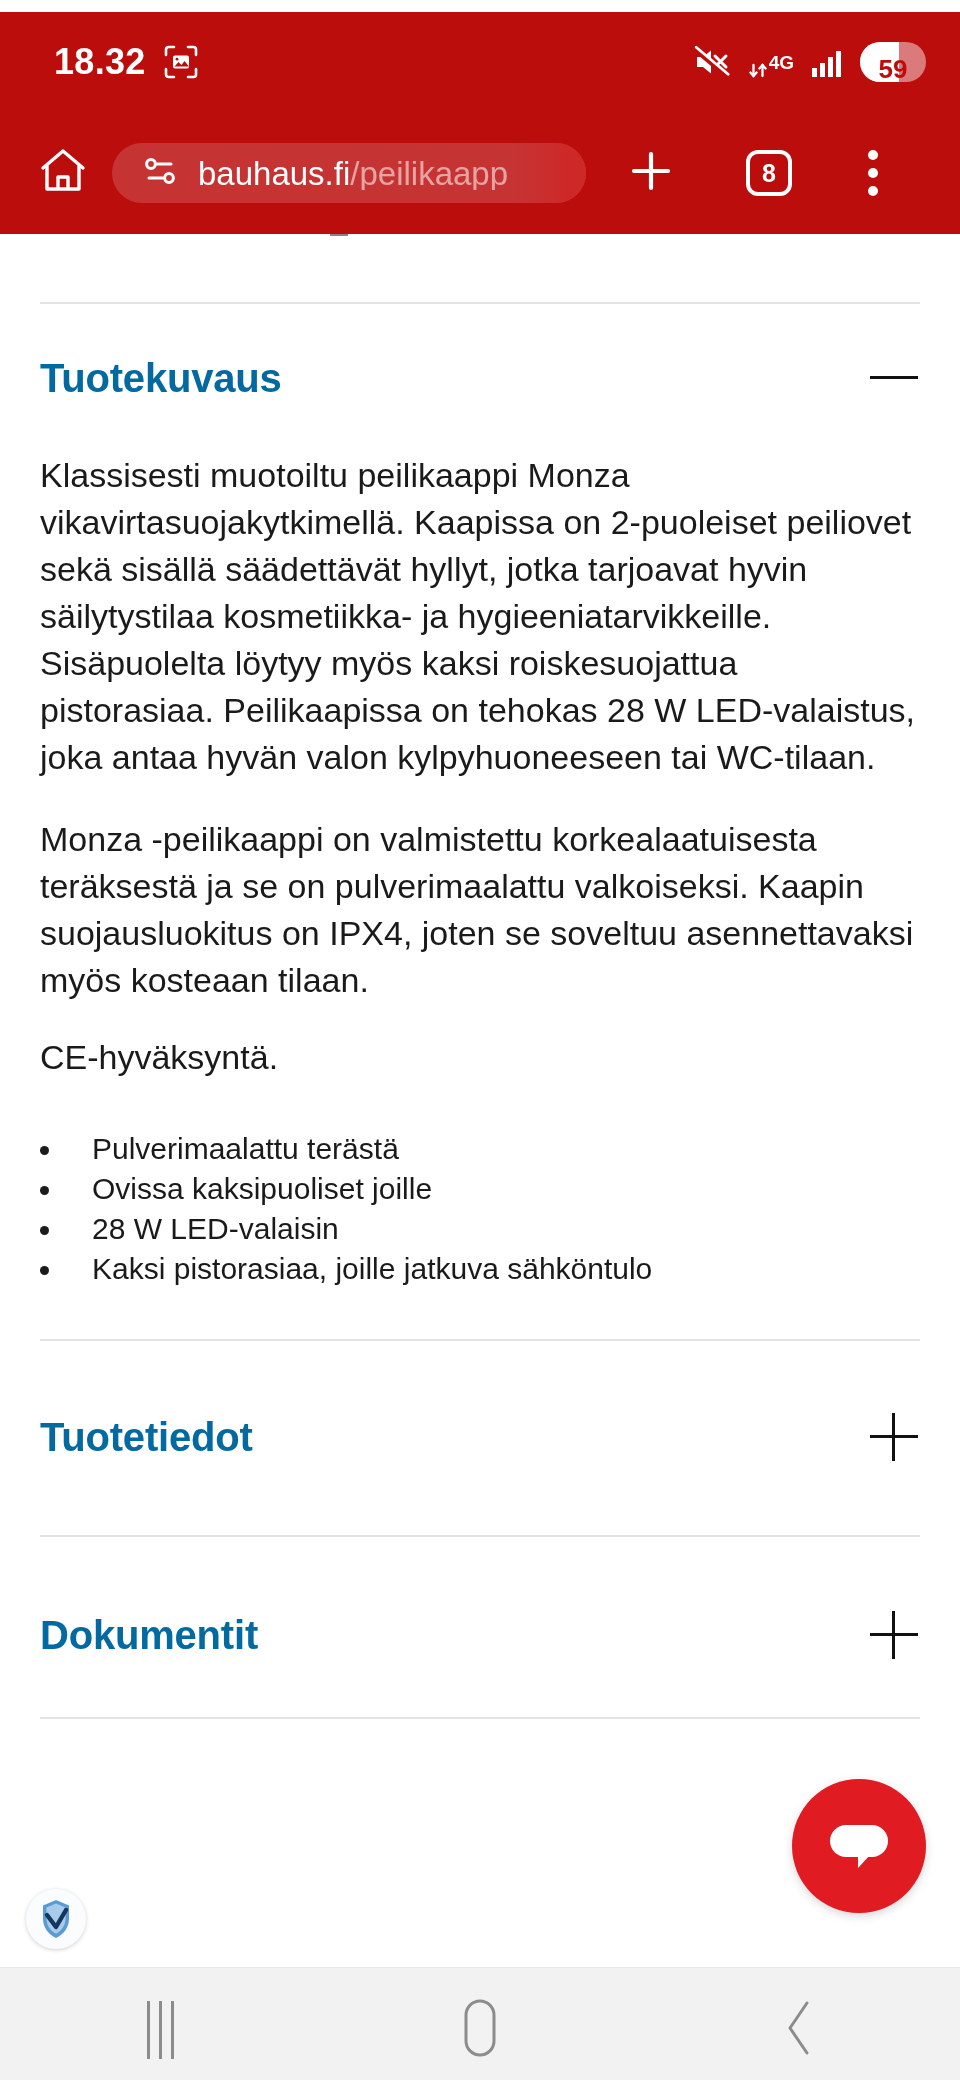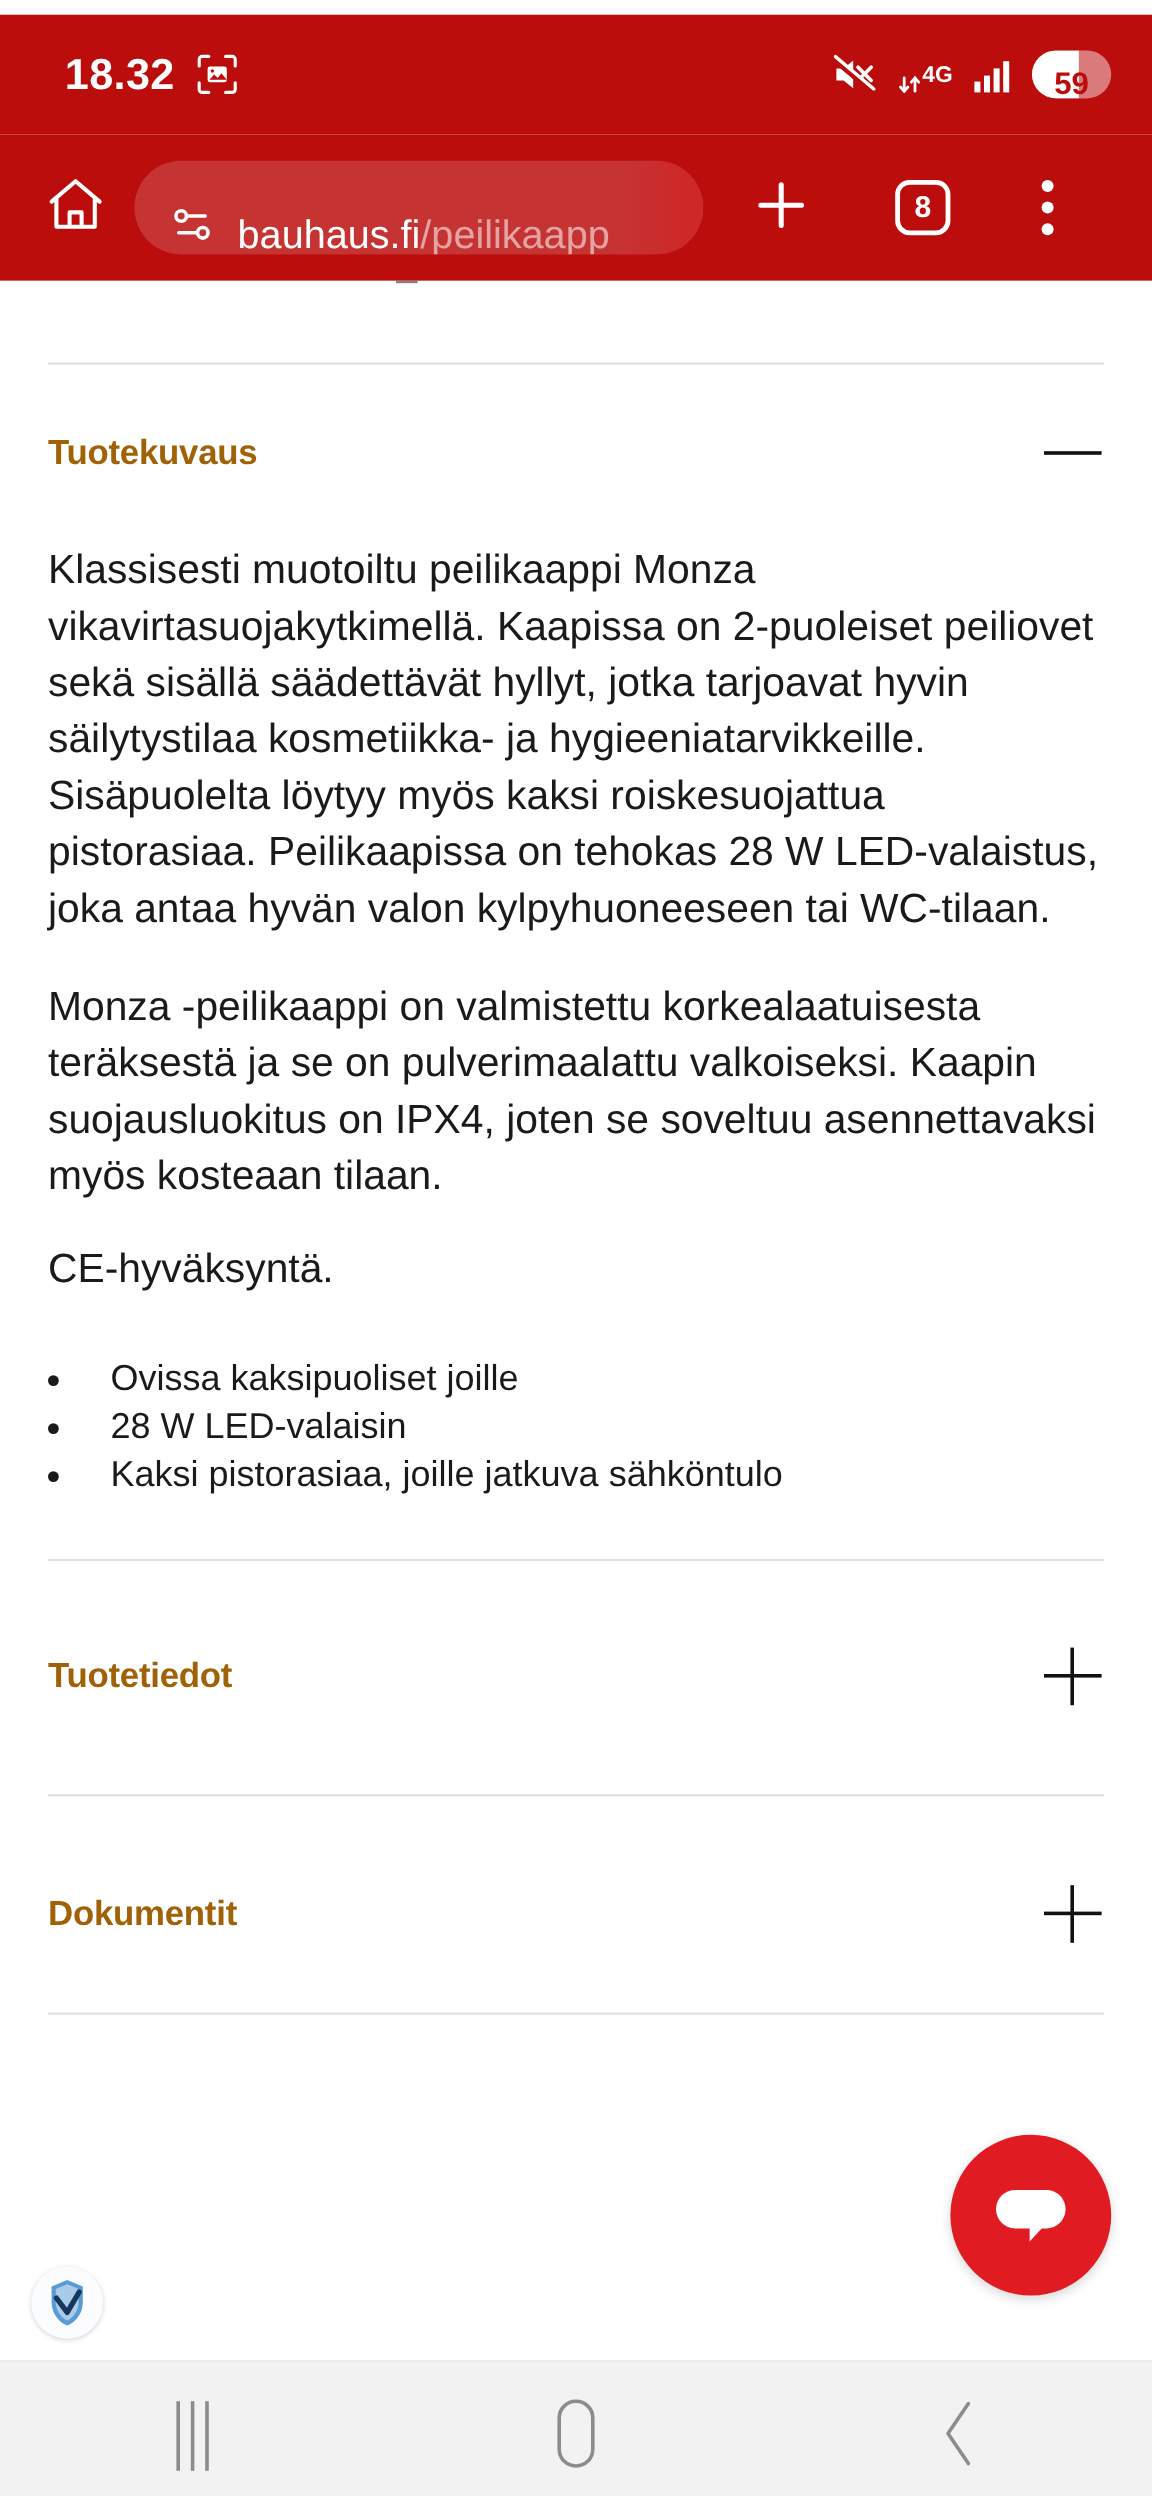--- a/index.html
+++ b/index.html
@@ -110,26 +110,26 @@
   }
   .tb-home {
     width: 78px; height: 78px;
     display: flex; align-items: center; justify-content: center;
     flex: 0 0 auto;
   }
   .urlbar {
     position: relative;
     flex: 0 0 auto;
     width: 474px;
-    height: 78px;
+    height: 60px;
     margin-left: 10px;
     border-radius: 39px;
     background: rgba(255,255,255,0.16);
     display: flex;
-    align-items: flex-end;
+    align-items: center;
     padding: 0 10px 0 28px;
     overflow: hidden;
   }
   .tune-icon { flex: 0 0 auto; margin-right: 18px; }
   .url-text {
     white-space: nowrap;
     font-size: 33px;
     color: #ffffff;
     line-height: 1;
     overflow: hidden;
@@ -209,23 +209,23 @@
     margin: 0 40px;
   }
 
   .section-head {
     display: flex;
     align-items: center;
     justify-content: space-between;
     padding: 0 40px;
   }
   .section-title {
-    font-size: 29px;
+    font-size: 40px;
     font-weight: bold;
-    color: #a16207;
+    color: #0369a1;
     line-height: 1;
     letter-spacing: -0.2px;
     text-align: center;
   }
 
   .toggle-icon {
     width: 52px; height: 52px;
     position: relative;
     flex: 0 0 auto;
   }
@@ -477,20 +477,21 @@
     <div class="body-copy">
       <p>CE-hyväksyntä.</p>
     </div>
 
     <div style="height:30px"></div>
 
 
     <div style="height:18px"></div>
 
     <ul class="specs">
+      <li>Pulverimaalattu terästä</li>
       <li>Ovissa kaksipuoliset joille</li>
       <li>28 W LED-valaisin</li>
       <li>Kaksi pistorasiaa, joille jatkuva sähköntulo</li>
     </ul>
 
     <div style="height:50px"></div>
     <div class="hr"></div>
 
     <div style="height:70px"></div>
     <div class="section-head">

